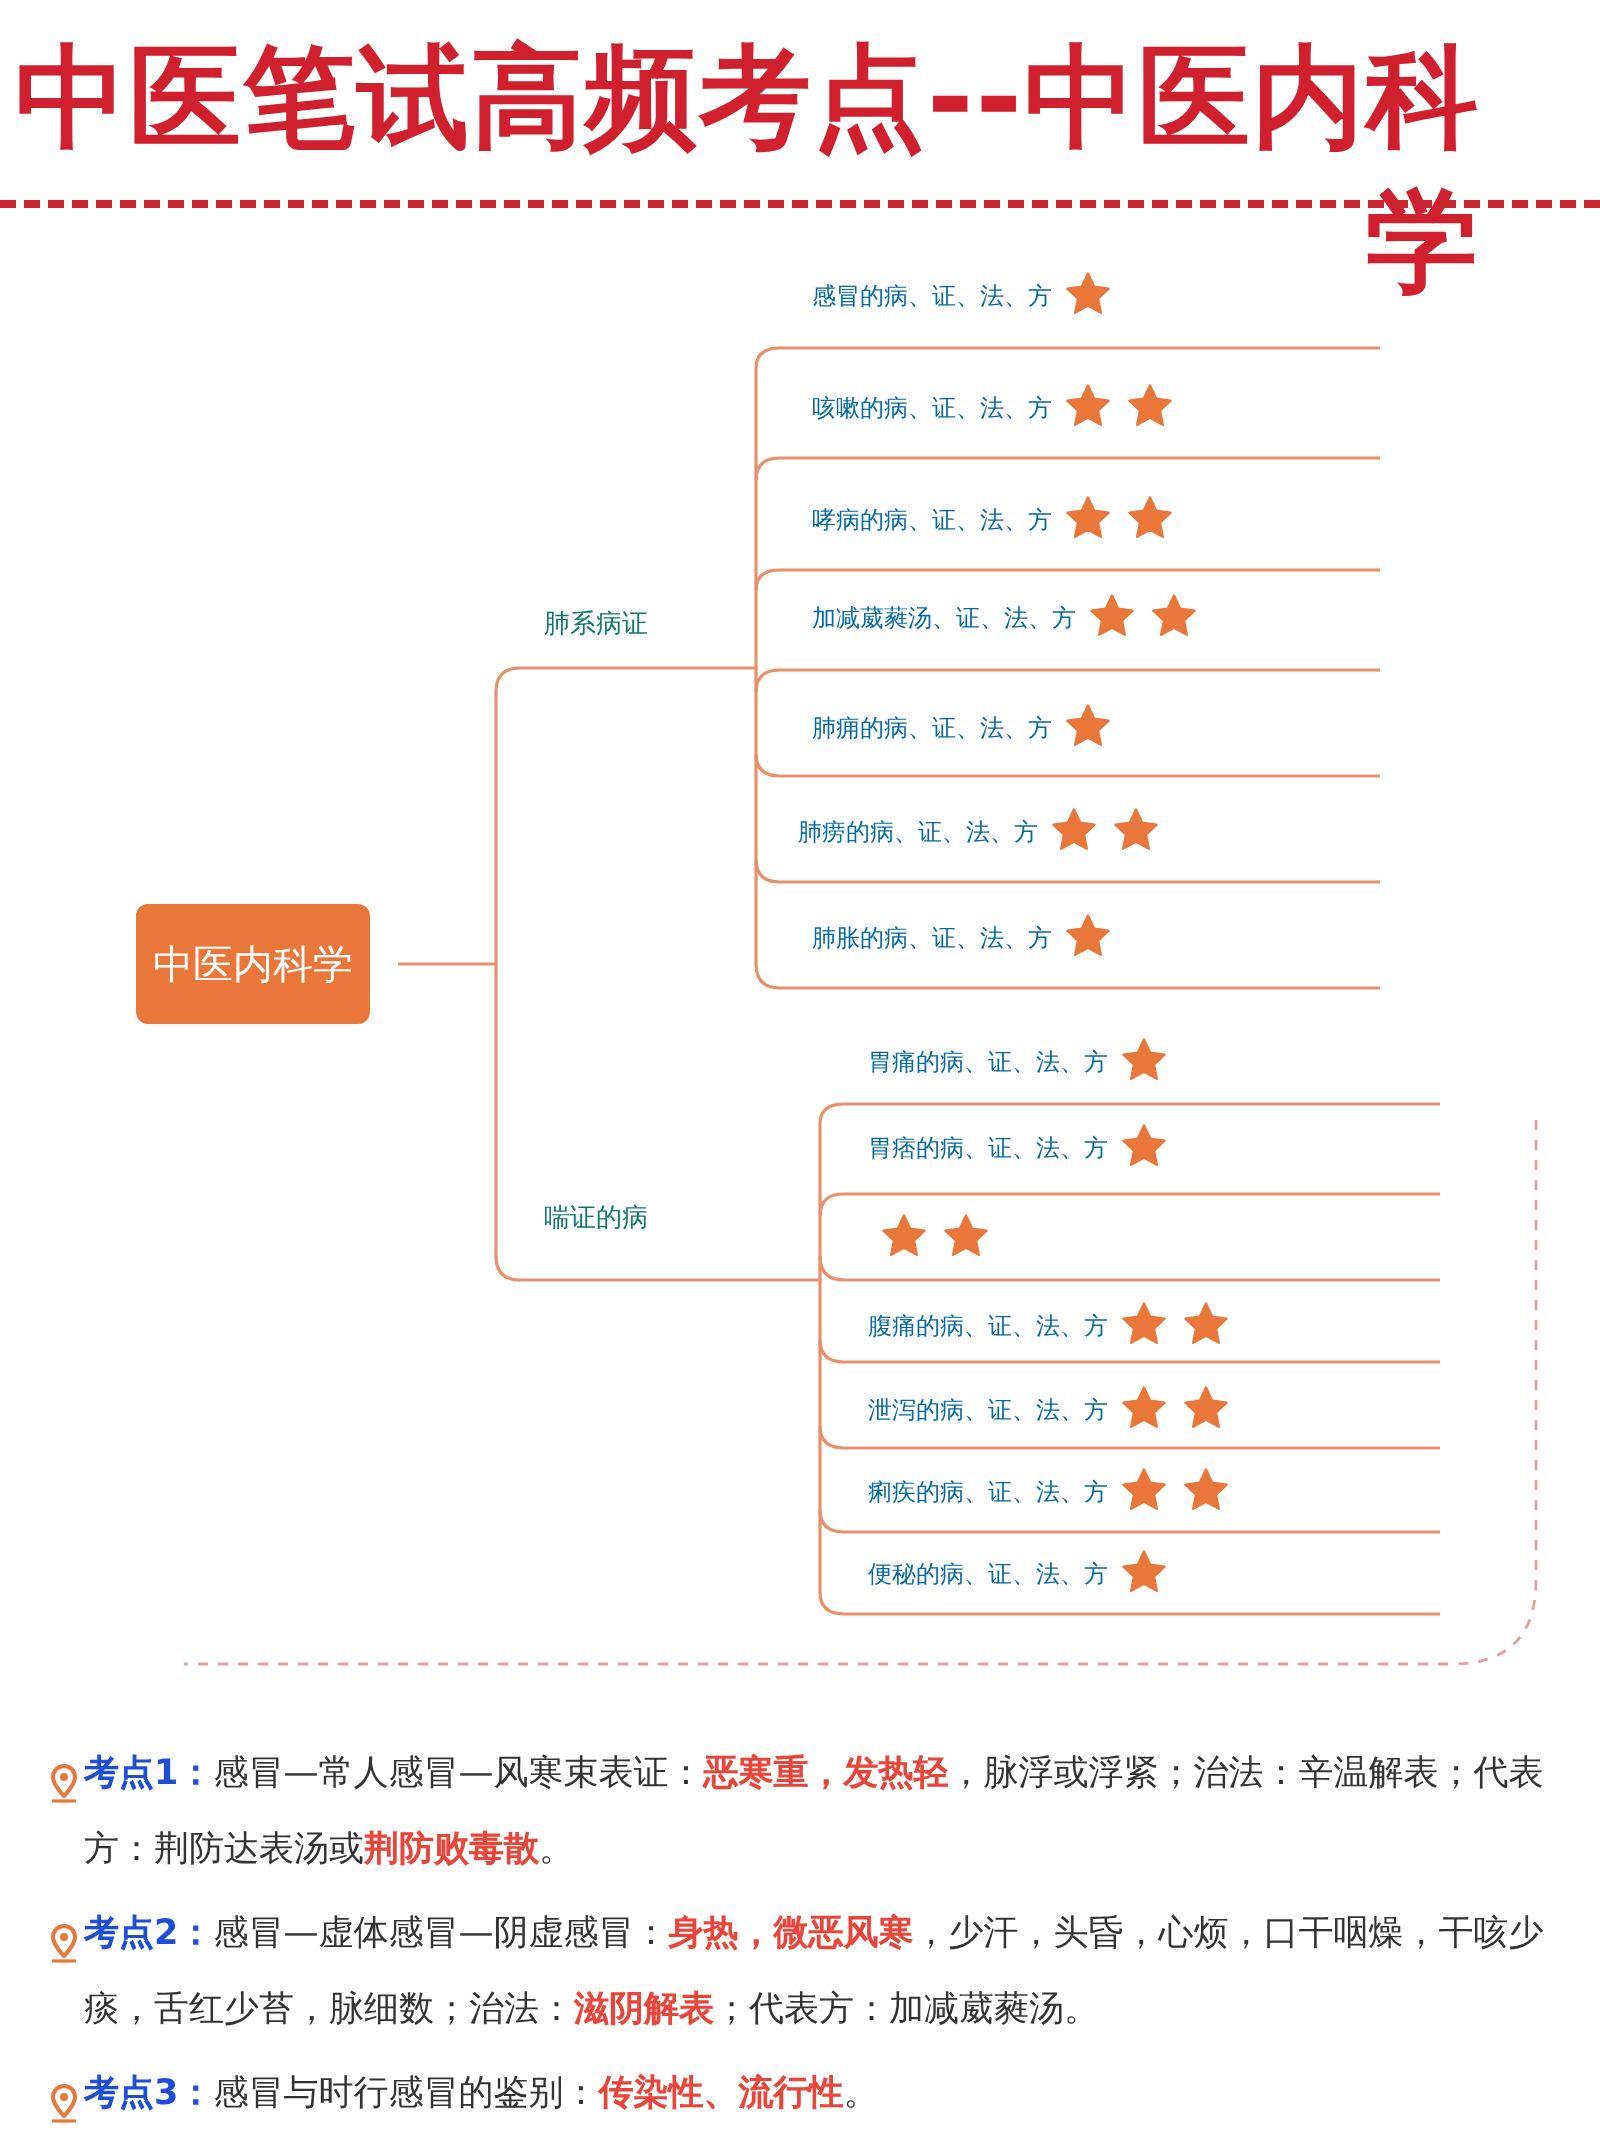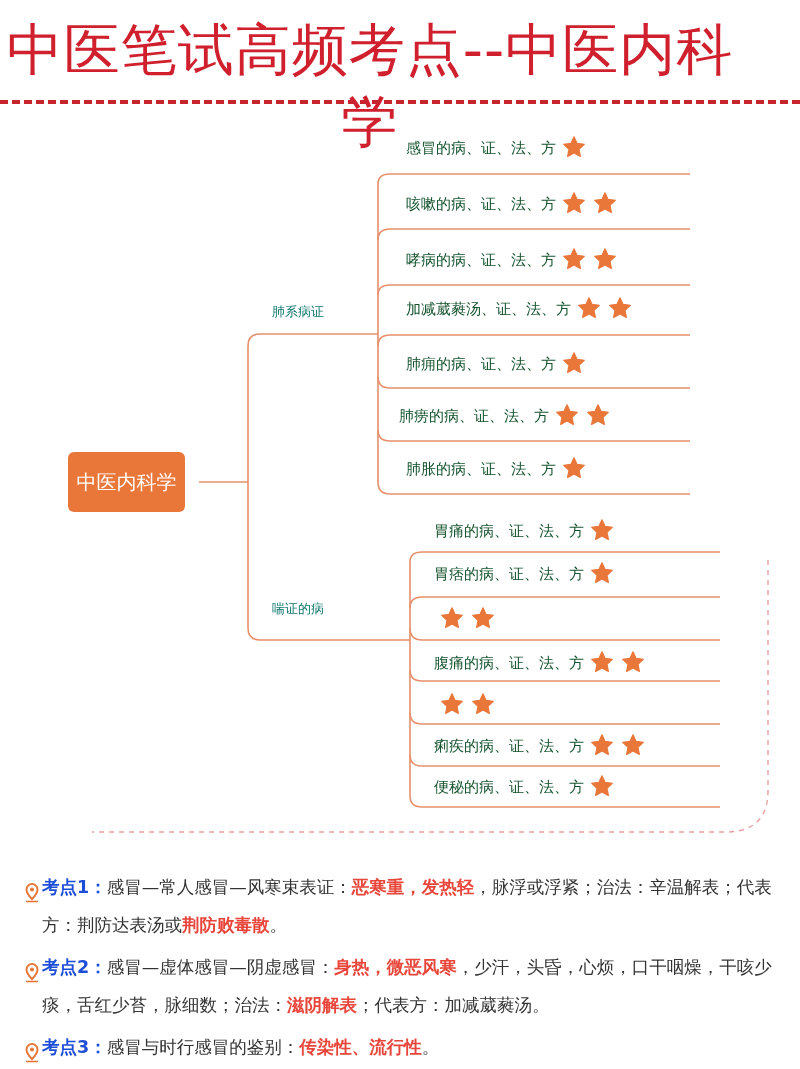--- a/index.html
+++ b/index.html
@@ -1,34 +1,34 @@
 <!DOCTYPE html>
 <html><head>
 <meta charset="utf-8">
 <style>
   * { margin:0; padding:0; box-sizing:border-box; }
   html, body { width:800px; height:1069px; background:#ffffff; overflow:hidden; }
   body { position:relative; font-family:"DejaVu Sans", "Liberation Sans", sans-serif; color:#333; }
   .title {
-    position:absolute; left:0; top:14px; width:740px; text-align:center;
-    font-size:56px; font-weight:normal; color:#d0202e; letter-spacing:1px; line-height:72px;
+    position:absolute; left:0; top:14px; width:740px; text-align:right;
+    font-size:56px; font-weight:bold; color:#d0202e; letter-spacing:1px; line-height:72px;
   }
   .title-rule {
     position:absolute; left:0; top:100px; width:800px; height:0;
     border-top:4px dashed #c8242f;
   }
   svg.lines { position:absolute; left:0; top:0; width:800px; height:1069px; }
   .root {
     position:absolute; left:68px; top:452px; width:117px; height:60px;
     background:#e9773a; border-radius:6px; color:#fff;
     font-size:20px; line-height:60px; text-align:center;
   }
   .branch-label { position:absolute; font-size:13px; color:#0f766e; }
   .leaf {
-    position:absolute; font-size:15px; color:#14532d; white-space:nowrap; height:30px; line-height:30px;
+    position:absolute; font-size:12px; color:#0369a1; white-space:nowrap; height:30px; line-height:30px;
   }
   .leaf .stars { display:inline-block; margin-left:6px; vertical-align:top; }
   .star { display:inline-block; width:24px; height:24px; margin-right:7px; vertical-align:middle; margin-top:-3px; }
   .notes { position:absolute; left:24px; top:868px; width:760px; }
   .note { position:relative; padding-left:18px; font-size:17.5px; line-height:38px; color:#333; margin-bottom:4px; }
   .note .pin { position:absolute; left:0; top:10px; width:16px; height:20px; }
   .note .kp { font-weight:bold; color:#1d4ed8; }
   .note .hl { color:#e8463a; font-weight:bold; }
 </style>
 </head>
@@ -108,21 +108,21 @@
     <div class="leaf" style="left: 434px; top: 604px;"><span class="stars"><span class="star"><svg viewBox="0 0 24 24">
             <path d="M12 1.8l3.1 6.6 7.2.9-5.3 5 1.4 7.1L12 17.9 5.6 21.4 7 14.3 1.7 9.3l7.2-.9z" fill="#e9773a" stroke="#e9773a" stroke-width="1.2" stroke-linejoin="round"></path>
           </svg></span><span class="star"><svg viewBox="0 0 24 24">
             <path d="M12 1.8l3.1 6.6 7.2.9-5.3 5 1.4 7.1L12 17.9 5.6 21.4 7 14.3 1.7 9.3l7.2-.9z" fill="#e9773a" stroke="#e9773a" stroke-width="1.2" stroke-linejoin="round"></path>
           </svg></span></span></div>
     <div class="leaf" style="left: 434px; top: 648px;"><span>腹痛的病、证、法、方</span><span class="stars"><span class="star"><svg viewBox="0 0 24 24">
             <path d="M12 1.8l3.1 6.6 7.2.9-5.3 5 1.4 7.1L12 17.9 5.6 21.4 7 14.3 1.7 9.3l7.2-.9z" fill="#e9773a" stroke="#e9773a" stroke-width="1.2" stroke-linejoin="round"></path>
           </svg></span><span class="star"><svg viewBox="0 0 24 24">
             <path d="M12 1.8l3.1 6.6 7.2.9-5.3 5 1.4 7.1L12 17.9 5.6 21.4 7 14.3 1.7 9.3l7.2-.9z" fill="#e9773a" stroke="#e9773a" stroke-width="1.2" stroke-linejoin="round"></path>
           </svg></span></span></div>
-    <div class="leaf" style="left: 434px; top: 690px;"><span class="stars"><span class="star"><svg viewBox="0 0 24 24">
+    <div class="leaf" style="left: 434px; top: 690px;"><span>泄泻的病、证、法、方</span><span class="stars"><span class="star"><svg viewBox="0 0 24 24">
             <path d="M12 1.8l3.1 6.6 7.2.9-5.3 5 1.4 7.1L12 17.9 5.6 21.4 7 14.3 1.7 9.3l7.2-.9z" fill="#e9773a" stroke="#e9773a" stroke-width="1.2" stroke-linejoin="round"></path>
           </svg></span><span class="star"><svg viewBox="0 0 24 24">
             <path d="M12 1.8l3.1 6.6 7.2.9-5.3 5 1.4 7.1L12 17.9 5.6 21.4 7 14.3 1.7 9.3l7.2-.9z" fill="#e9773a" stroke="#e9773a" stroke-width="1.2" stroke-linejoin="round"></path>
           </svg></span></span></div>
     <div class="leaf" style="left: 434px; top: 731px;"><span>痢疾的病、证、法、方</span><span class="stars"><span class="star"><svg viewBox="0 0 24 24">
             <path d="M12 1.8l3.1 6.6 7.2.9-5.3 5 1.4 7.1L12 17.9 5.6 21.4 7 14.3 1.7 9.3l7.2-.9z" fill="#e9773a" stroke="#e9773a" stroke-width="1.2" stroke-linejoin="round"></path>
           </svg></span><span class="star"><svg viewBox="0 0 24 24">
             <path d="M12 1.8l3.1 6.6 7.2.9-5.3 5 1.4 7.1L12 17.9 5.6 21.4 7 14.3 1.7 9.3l7.2-.9z" fill="#e9773a" stroke="#e9773a" stroke-width="1.2" stroke-linejoin="round"></path>
           </svg></span></span></div>
     <div class="leaf" style="left: 434px; top: 772px;"><span>便秘的病、证、法、方</span><span class="stars"><span class="star"><svg viewBox="0 0 24 24">

